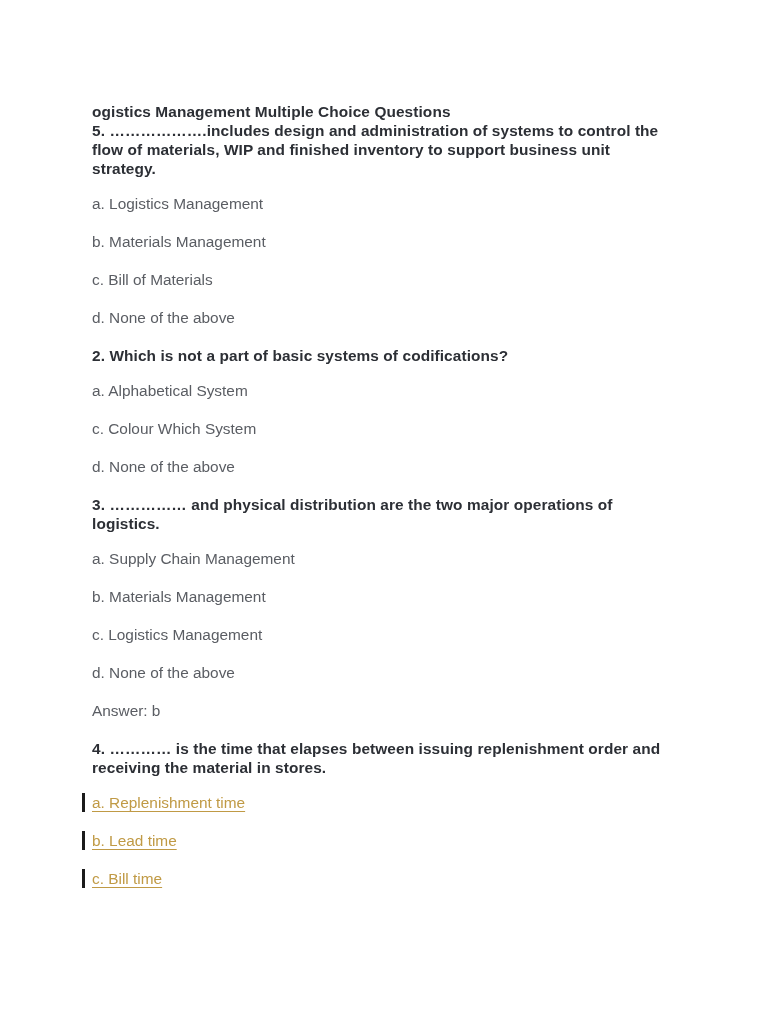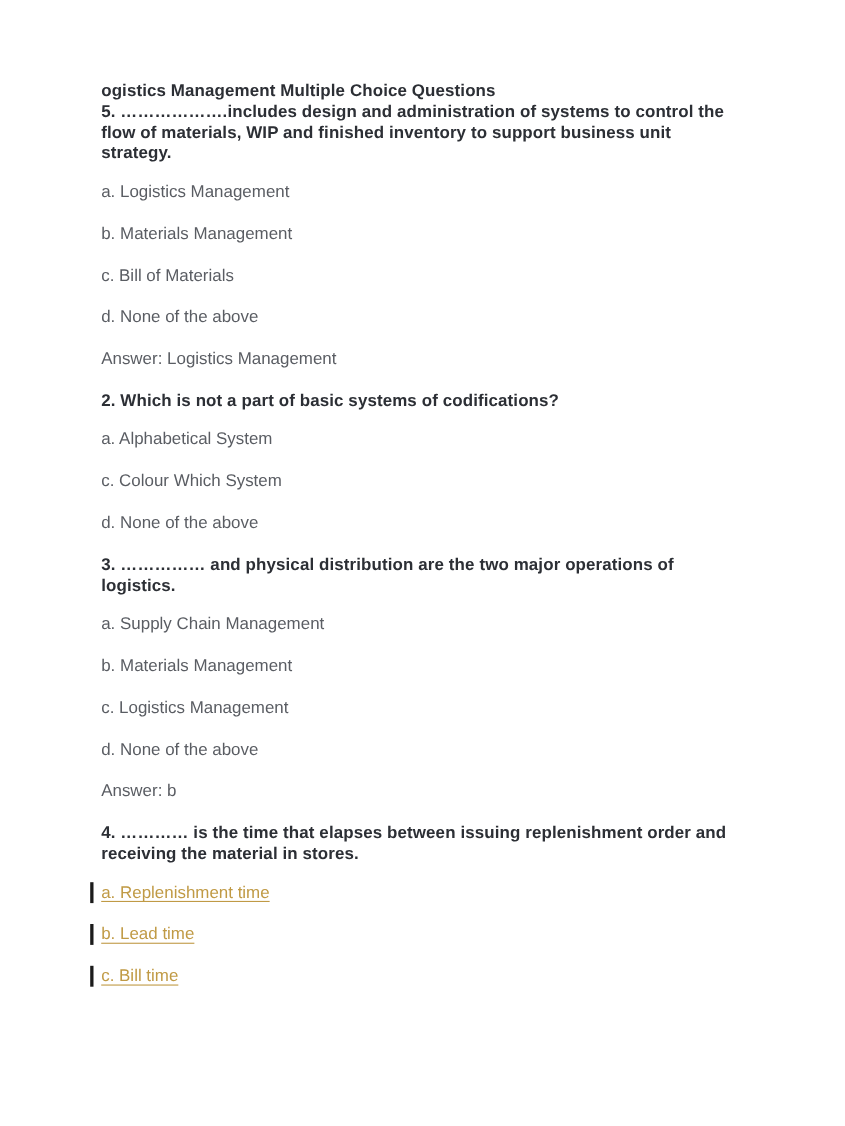--- a/index.html
+++ b/index.html
@@ -11,21 +11,21 @@
   .viewport {
     position: relative;
     width: 768px;
     height: 1024px;
     background: #ffffff;
     overflow: hidden;
   }
   .doc {
     position: absolute;
     left: 92px;
-    top: 73px;
+    top: 102px;
     width: 572px;
   }
   .doc p {
     margin: 0;
     font-size: 15.4px;
     line-height: 19px;
   }
   .title, .q {
     font-weight: 700;
     color: #2c2f35;
@@ -69,21 +69,20 @@
 <div class="viewport">
   <div class="doc">
 
     <p class="title">ogistics Management Multiple Choice Questions</p>
 
     <p class="q">5. ……………….includes design and administration of systems to control the flow of materials, WIP and finished inventory to support business unit strategy.</p>
     <p class="opt first">a. Logistics Management</p>
     <p class="opt">b. Materials Management</p>
     <p class="opt">c. Bill of Materials</p>
     <p class="opt">d. None of the above</p>
-    <p class="ans">Answer: Logistics Management</p>
 
     <p class="q">2. Which is not a part of basic systems of codifications?</p>
     <p class="opt first">a. Alphabetical System</p>
     <p class="opt">c. Colour Which System</p>
     <p class="opt">d. None of the above</p>
 
     <p class="q">3. …………… and physical distribution are the two major operations of logistics.</p>
     <p class="opt first">a. Supply Chain Management</p>
     <p class="opt">b. Materials Management</p>
     <p class="opt">c. Logistics Management</p>

